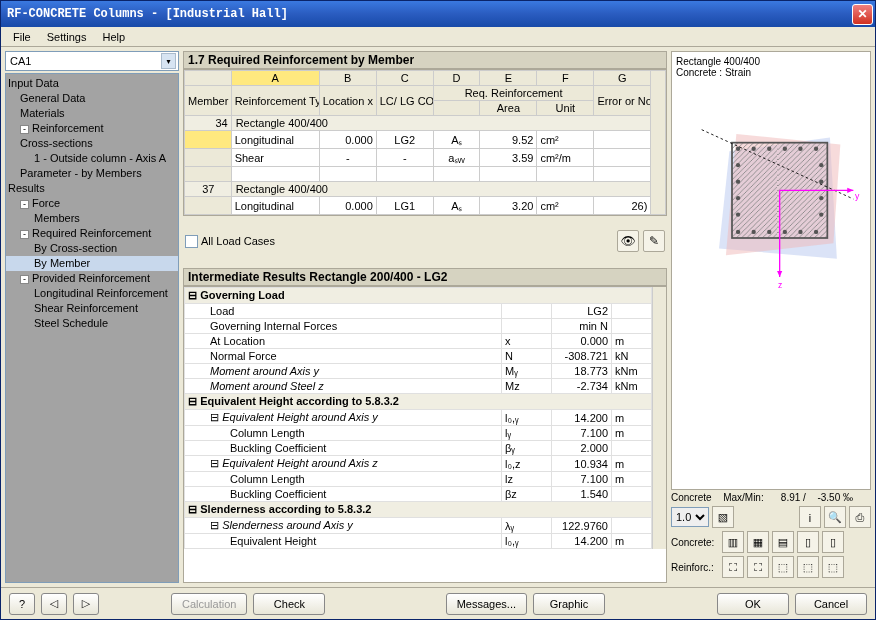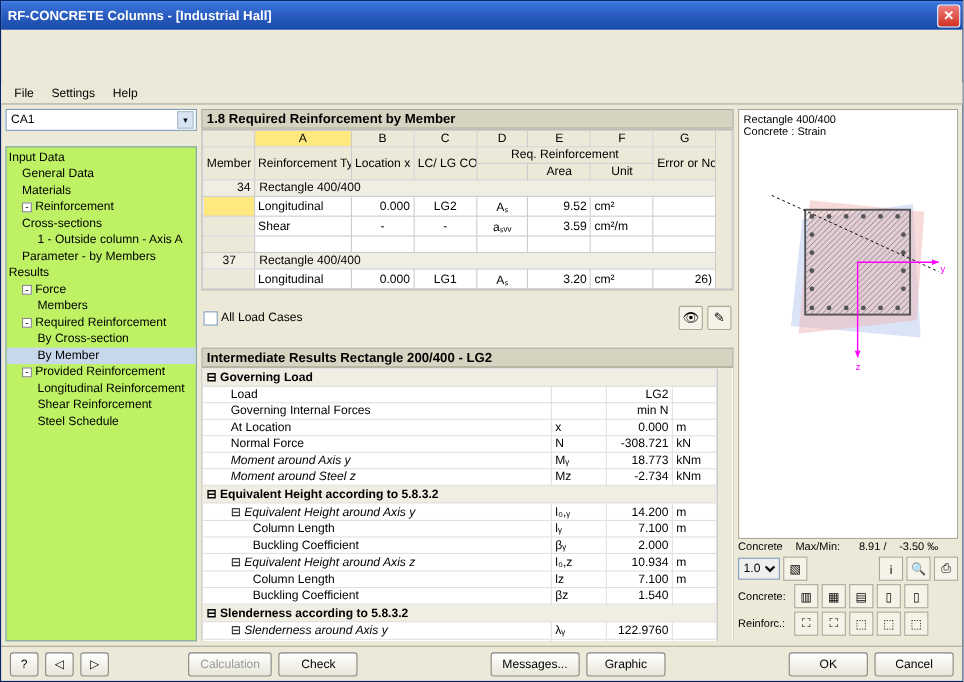--- a/index.html
+++ b/index.html
@@ -1,28 +1,28 @@
 <!DOCTYPE html>
 <html><head>
 <meta charset="utf-8">
 <style>
   * { box-sizing: border-box; }
   body { margin:0; font-family: Tahoma, sans-serif; font-size:11px; background:#ece9d8; color:#000; }
   .window { width:876px; height:620px; border:1px solid #0a246a; background:#ece9d8; display:flex; flex-direction:column; }
   .titlebar { height:26px; background:linear-gradient(to bottom,#3a79e0,#2a5cc0 50%,#184aa8); color:#fff; display:flex; align-items:center; padding:0 2px 0 6px; font-weight:bold; font-size:12px; }
-  .titlebar .title { flex:1; }
+  .titlebar .title { flex:1;font-family:Liberation Mono, monospace; }
   .titlebar .btn { width:21px; height:21px; margin-left:2px; border:1px solid #fff; border-radius:3px; display:flex;align-items:center;justify-content:center; font-weight:bold; font-size:12px; }
   .titlebar .close { background:linear-gradient(#f08080,#d03020); }
-  .menubar { height:20px; background:#ece9d8; display:flex; align-items:center; padding:0 4px; border-bottom:1px solid #aca899;margin-top:48px; }
+  .menubar { height:20px; background:#ece9d8; display:flex; align-items:center; padding:0 4px; border-bottom:1px solid #aca899; }
   .menubar span { padding:2px 8px; }
   .body { flex:1; display:flex; padding:4px; gap:4px; overflow:hidden; }
   .left { width:174px; display:flex; flex-direction:column; }
   .combo { height:20px; border:1px solid #7f9db9; background:#fff; display:flex; align-items:center; padding:0 2px 0 4px; margin-bottom:2px; }
   .combo .dd { width:15px; height:16px; background:#d7e4f2; border:1px solid #abc; display:flex;align-items:center;justify-content:center;font-size:8px; }
-  .treewrap { flex:1; border:1px solid #7f9db9; background:#bef264; overflow:auto; padding:2px 0;margin-top:12px; }
+  .treewrap { flex:1; border:1px solid #7f9db9; background:#a3a3a3; overflow:auto; padding:2px 0; }
   .tree { line-height:15px; }
   .tree .row { white-space:nowrap; padding:0 2px; }
   .tree .d1 { padding-left:14px; }
   .tree .d2 { padding-left:28px; }
   .tree .sel { background:#c8d8ec; }
   .tree .exp { display:inline-block; width:9px; height:9px; border:1px solid #888; text-align:center; line-height:7px; font-size:9px; margin-right:3px; vertical-align:middle; background:#fff;}
   .mid { flex:1; display:flex; flex-direction:column; overflow:hidden; }
   .secTitle { height:18px; background:#d6d3c1; border:1px solid #aca899; font-weight:bold; padding:1px 4px; font-size:12px; }
   .grid { border:1px solid #aca899; background:#fff; }
   .grid table { border-collapse:collapse; width:100%; table-layout:fixed; }
@@ -97,21 +97,21 @@
           <div class="row d2 sel">By Member</div>
           <div class="row d1"><span class="exp">-</span><span>Provided Reinforcement</span></div>
           <div class="row d2">Longitudinal Reinforcement</div>
           <div class="row d2">Shear Reinforcement</div>
           <div class="row d2">Steel Schedule</div>
         </div>
       </div>
     </div>
 
     <div class="mid">
-      <div class="secTitle">1.8 Required Reinforcement by Member</div>
+      <div class="secTitle">1.7 Required Reinforcement by Member</div>
       <div class="grid">
         <table>
           <colgroup>
               <col style="width:45px">
               <col style="width:85px">
               <col style="width:55px">
               <col style="width:55px">
               <col style="width:45px">
               <col style="width:55px">
               <col style="width:55px">

